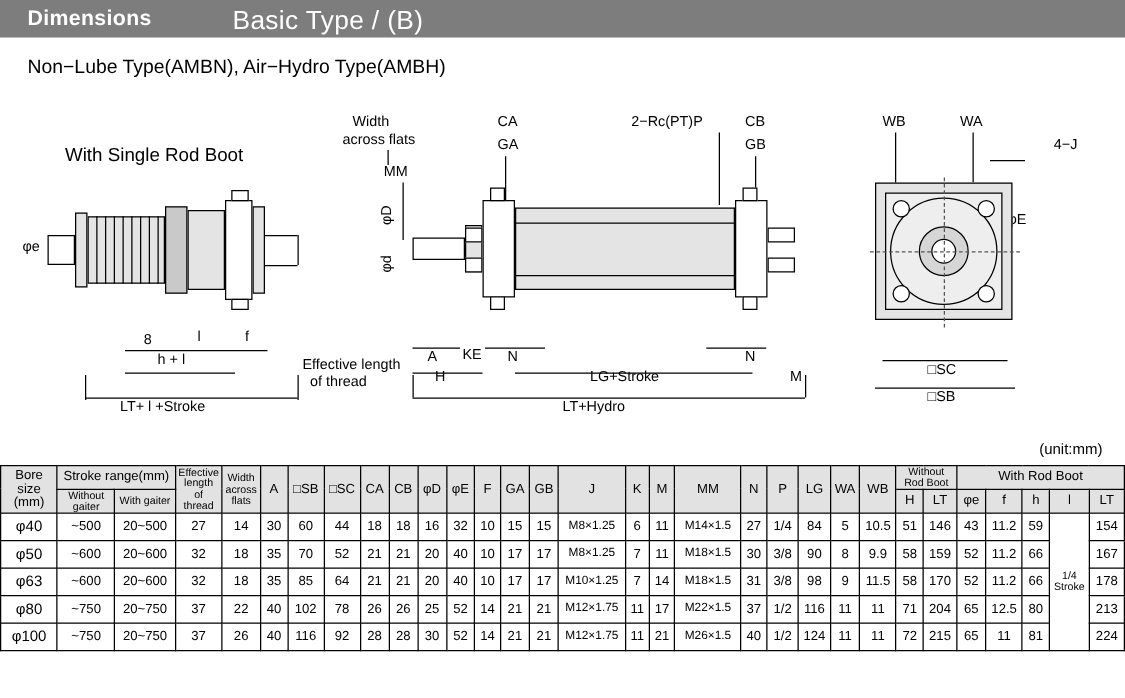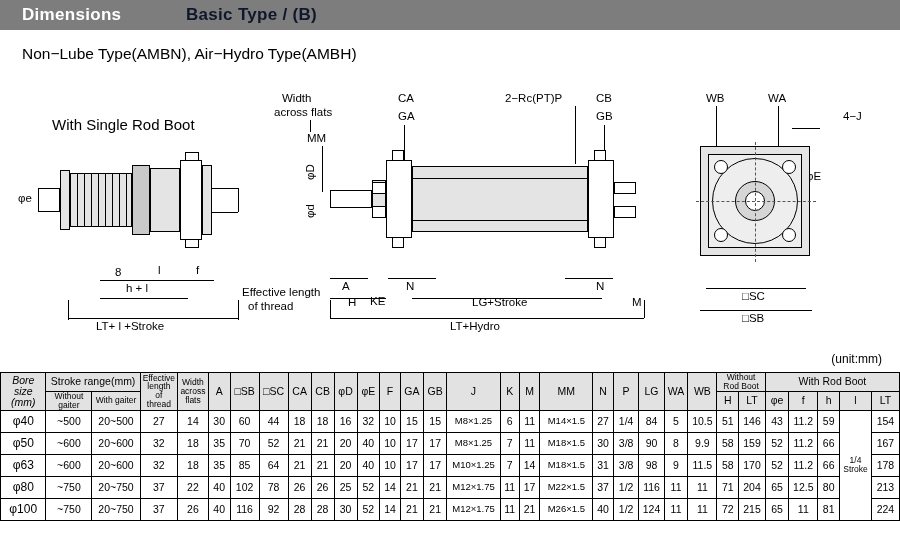--- a/index.html
+++ b/index.html
@@ -1,21 +1,21 @@
 <!DOCTYPE html>
 <html><head>
 <meta charset="utf-8">
 <style>
   html,body{margin:0;padding:0;}
   body{width:900px;height:558px;background:#ffffff;font-family:"Liberation Sans",sans-serif;color:#000;position:relative;overflow:hidden;}
 
   
   .header{position:absolute;left:0;top:0;width:900px;height:30px;background:#7d7d7d;}
   .header .h-title{position:absolute;left:22px;top:5px;font-size:17px;font-weight:bold;color:#ffffff;letter-spacing:.3px;}
-  .header .h-sub{position:absolute;left:186px;top:5px;font-size:17px;font-weight:bold;color:#0f172a;letter-spacing:.3px;}
+  .header .h-sub{position:absolute;left:186px;top:5px;font-size:21px;font-weight:normal;color:#ffffff;letter-spacing:.3px;}
 
   .subtitle{position:absolute;left:22px;top:45px;font-size:15.5px;color:#000;}
 
   
   .drawing{position:absolute;left:0;top:70px;width:900px;height:275px;}
   .lbl{position:absolute;font-size:11.5px;color:#000;white-space:nowrap;}
   .lbl.big{font-size:15px;}
   .ln{position:absolute;background:#000;}
   .hline{height:1px;}
   .vline{width:1px;}
@@ -123,21 +123,21 @@
   <div class="boxw" style="left:392px;top:80px;width:12px;height:11px;"></div>
   <div class="boxw" style="left:392px;top:167px;width:12px;height:11px;"></div>
   <div class="boxw" style="left:594px;top:80px;width:12px;height:11px;"></div>
   <div class="boxw" style="left:594px;top:167px;width:12px;height:11px;"></div>
 
   <div class="lbl" style="left:304px;top:110px;transform:rotate(-90deg);transform-origin:left top;">φD</div>
   <div class="lbl" style="left:304px;top:148px;transform:rotate(-90deg);transform-origin:left top;">φd</div>
 
   <div class="ln hline" style="left:330px;top:208px;width:38px;"></div>
   <div class="lbl" style="left:342px;top:210px;">A</div>
-  <div class="lbl" style="left:370px;top:208px;margin-top:17px;">KE</div>
+  <div class="lbl" style="left:370px;top:208px;">KE</div>
   <div class="ln hline" style="left:388px;top:208px;width:48px;"></div>
   <div class="lbl" style="left:406px;top:210px;">N</div>
   <div class="ln hline" style="left:330px;top:228px;width:56px;"></div>
   <div class="lbl" style="left:348px;top:226px;">H</div>
   <div class="ln hline" style="left:412px;top:228px;width:190px;"></div>
   <div class="lbl" style="left:472px;top:226px;">LG+Stroke</div>
   <div class="ln hline" style="left:565px;top:208px;width:48px;"></div>
   <div class="lbl" style="left:596px;top:210px;">N</div>
   <div class="lbl" style="left:632px;top:226px;">M</div>
   <div class="ln hline" style="left:330px;top:248px;width:314px;"></div>
@@ -170,21 +170,21 @@
   <div class="lbl" style="left:742px;top:220px;">□SC</div>
   <div class="ln hline" style="left:700px;top:240px;width:112px;"></div>
   <div class="lbl" style="left:742px;top:242px;">□SB</div>
 </div>
 
 <div class="unit">(unit:mm)</div>
 
 <table class="dims">
   <thead>
     <tr>
-      <th rowspan="2" style="width:48px;font-style:italic;">
+      <th rowspan="2" style="width:48px;">
         <div>Bore size</div>
         <div>(mm)</div>
       </th>
       <th colspan="2" style="width:96px;">Stroke range(mm)</th>
       <th rowspan="2" class="tiny" style="width:26px;">Effective length of thread</th>
       <th rowspan="2" class="tiny" style="width:26px;">Width across flats</th>
       <th rowspan="2" style="width:20px;">A</th>
       <th rowspan="2" style="width:26px;">□SB</th>
       <th rowspan="2" style="width:26px;">□SC</th>
       <th rowspan="2" style="width:20px;">CA</th>

